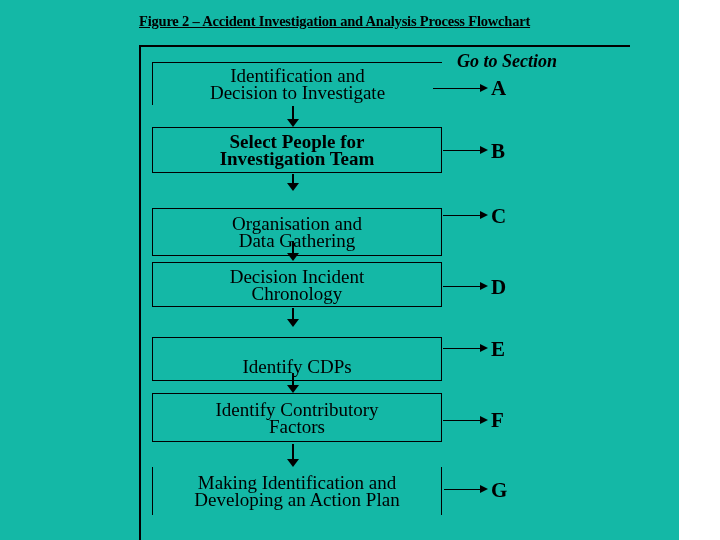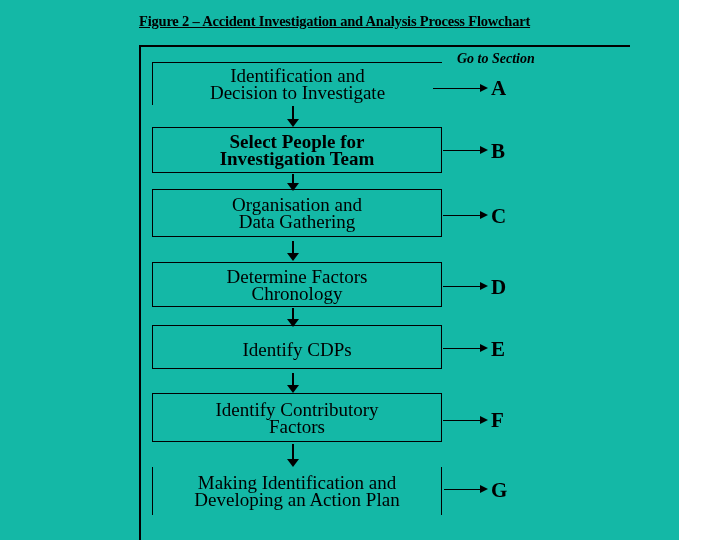--- a/index.html
+++ b/index.html
@@ -16,35 +16,35 @@
     font-size:14.5px; font-weight:bold; letter-spacing:-0.2px;
     text-decoration:underline;
     white-space:nowrap;
   }
 
   .frame-top { position:absolute; left:140px; top:45px; width:490px; height:2px; background:#000; }
   .frame-left { position:absolute; left:139px; top:45px; width:2px; height:495px; background:#000; }
 
   .goto-label {
     position:absolute; left:457px; top:51px;
-    font-size:14px; font-weight:bold; font-style:italic;
+    font-size:18px; font-weight:bold; font-style:italic;
     white-space:nowrap;
   }
 
   .box {
     position:absolute; left:152px; width:290px;
     display:flex; align-items:center; justify-content:center;
     text-align:center; font-size:19px; line-height:17px;
   }
   .box span { white-space:pre-line; }
   .b1 { top:62px;  height:43px; border-top:1.5px solid #000; border-left:1.5px solid #000; }
   .b2 { top:127px; height:46px; border:1.5px solid #000;font-weight:bold; }
-  .b3 { top:189px; height:48px; border:1.5px solid #000; }
+  .b3 { top:208px; height:48px; border:1.5px solid #000; }
   .b4 { top:262px; height:45px; border:1.5px solid #000; }
-  .b5 { top:325px; height:44px; border:1.5px solid #000; align-items:center; padding-top:5px; }
+  .b5 { top:337px; height:44px; border:1.5px solid #000; align-items:flex-start; padding-top:20px; }
   .b6 { top:393px; height:49px; border:1.5px solid #000; }
   .b7 { top:467px; height:48px; border-left:1.5px solid #000; border-right:1.5px solid #000; }
 
   .varrow { position:absolute; left:287px; width:12px; }
   .varrow .stem { position:absolute; left:5px; top:0; width:2px; background:#000; }
   .varrow .head {
     position:absolute; left:0; bottom:0; width:0; height:0;
     border-left:6px solid transparent; border-right:6px solid transparent;
     border-top:8px solid #000;
   }
@@ -95,21 +95,21 @@
   </div>
   <div class="box b2">
     <span>Select People for
 Investigation Team</span>
   </div>
   <div class="box b3">
     <span>Organisation and
 Data Gathering</span>
   </div>
   <div class="box b4">
-    <span>Determine Factors
+    <span>Decision Incident
 Chronology</span>
   </div>
   <div class="box b5">
     <span>Identify CDPs</span>
   </div>
   <div class="box b6">
     <span>Identify Contributory
 Factors</span>
   </div>
   <div class="box b7">

